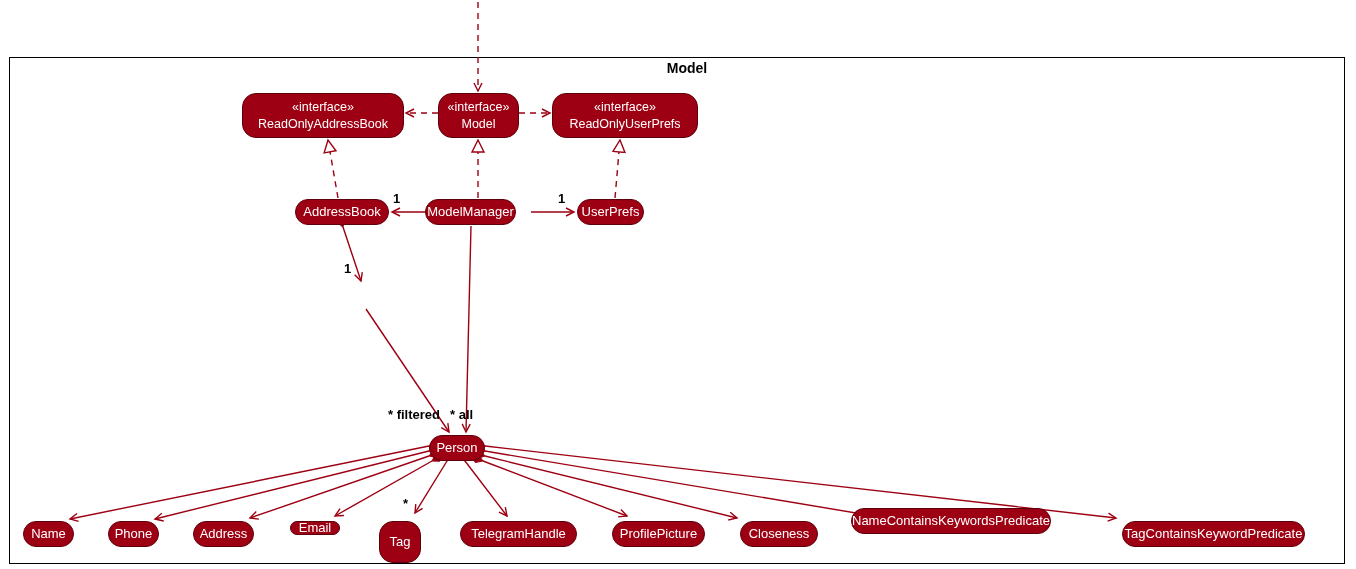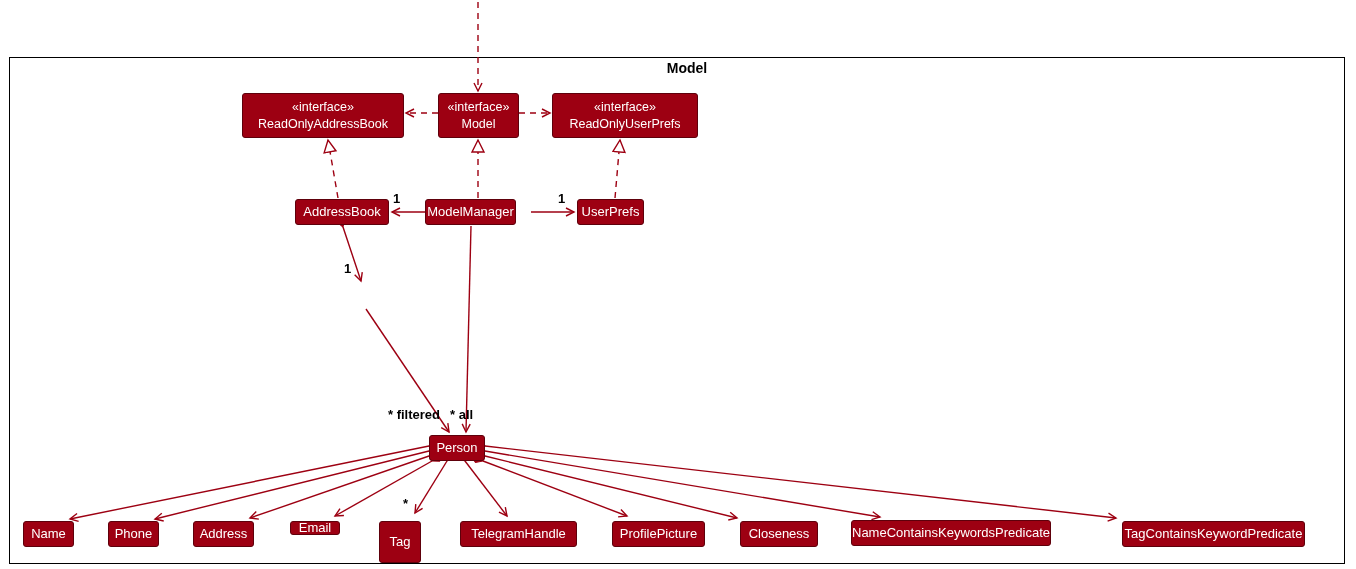--- a/index.html
+++ b/index.html
@@ -12,21 +12,21 @@
     border:1.5px solid #000;box-sizing:border-box;background:transparent;z-index:0;
   }
   .frame-title{
     position:absolute;left:587px;top:60px;width:200px;text-align:center;
     font-size:14px;font-weight:bold;color:#000;z-index:3;
   }
   svg.edges{position:absolute;left:0;top:0;z-index:1;}
   .edge{stroke:#9D0012;stroke-width:1.4;fill:none;}
   .dashed{stroke-dasharray:6 5;}
   .node{
-    position:absolute;background:#9D0012;border:1px solid #5E000B;border-radius:3px;
+    position:absolute;background:#9D0012;border:1px solid #5E000B;border-radius:14px;
     color:#fff;display:flex;flex-direction:column;align-items:center;justify-content:center;
     font-size:13px;line-height:1.3;box-sizing:border-box;text-align:center;
     z-index:2;white-space:nowrap;
   }
   .node.iface{font-size:12.5px;}
   .mult{
     position:absolute;font-size:13px;font-weight:bold;color:#000;z-index:3;
     white-space:nowrap;
   }
 </style>
@@ -120,21 +120,21 @@
   </div>
   <div class="node" style="left:460px;top:521px;width:117px;height:26px">
     <span>TelegramHandle</span>
   </div>
   <div class="node" style="left:612px;top:521px;width:93px;height:26px">
     <span>ProfilePicture</span>
   </div>
   <div class="node" style="left:740px;top:521px;width:78px;height:26px">
     <span>Closeness</span>
   </div>
-  <div class="node" style="left:851px;top:520px;width:200px;height:26px">
+  <div class="node" style="left:851px;top:508px;width:200px;height:26px">
     <span>NameContainsKeywordsPredicate</span>
   </div>
   <div class="node" style="left:1122px;top:521px;width:183px;height:26px">
     <span>TagContainsKeywordPredicate</span>
   </div>
 
   <span class="mult" style="left:393px;top:191px">1</span>
   <span class="mult" style="left:558px;top:191px">1</span>
   <span class="mult" style="left:344px;top:261px">1</span>
   <span class="mult" style="left:388px;top:407px">* filtered</span>

